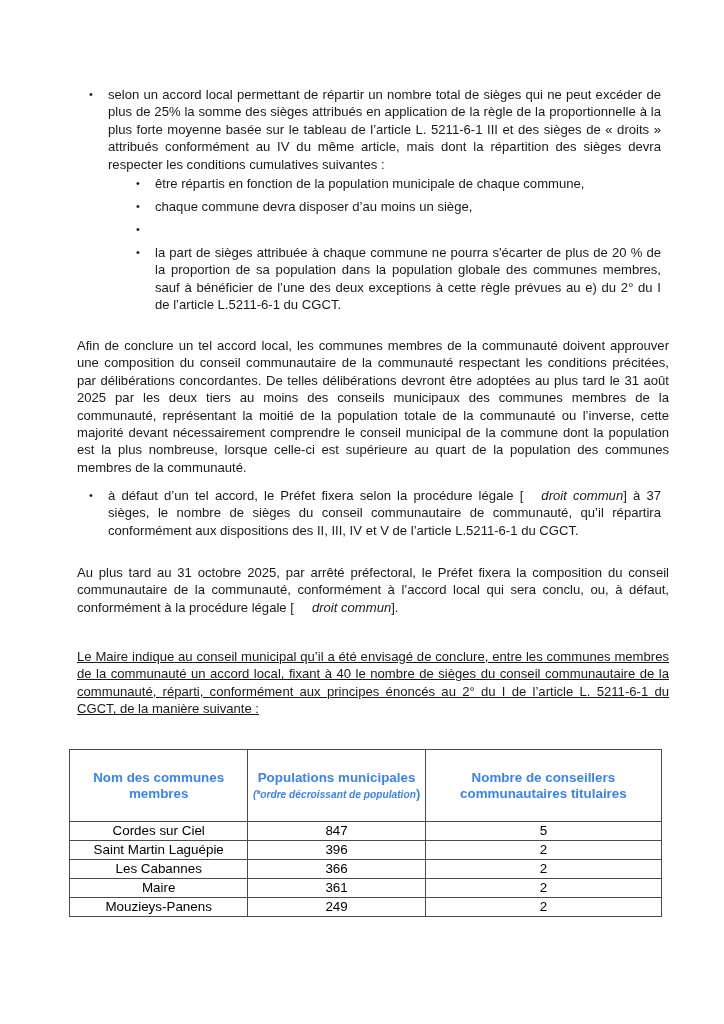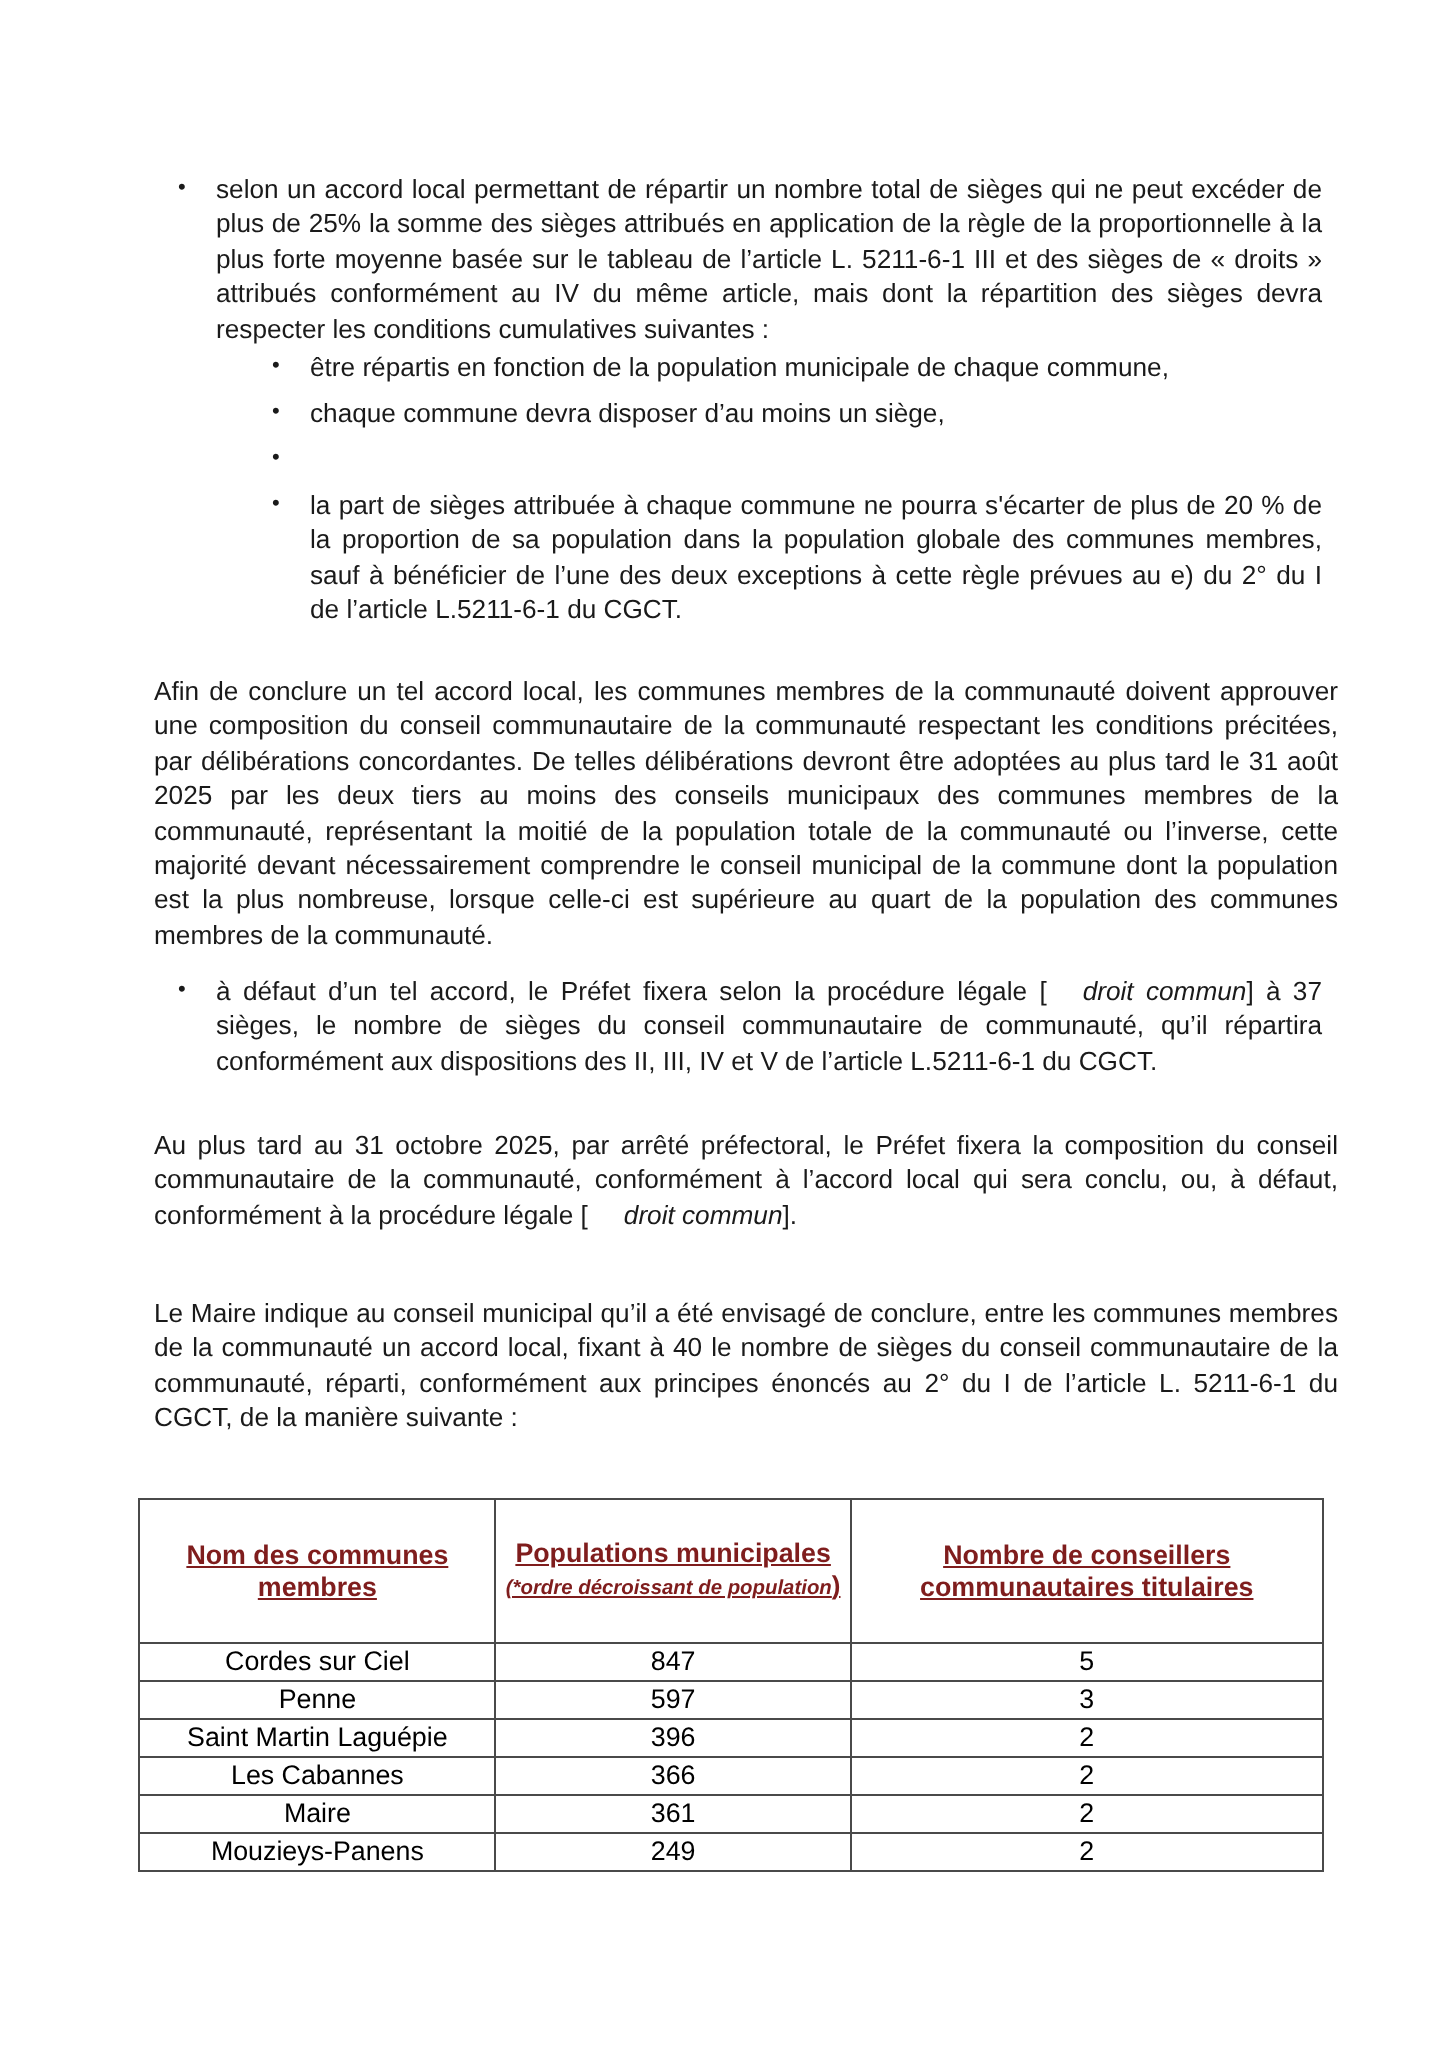--- a/index.html
+++ b/index.html
@@ -6,21 +6,21 @@
   body { width: 724px; height: 1024px; position: relative; overflow: hidden;
          font-family: "Liberation Sans", sans-serif; color: #1a1a1a; }
   .page { position: absolute; left: 0; top: 0; width: 724px; height: 1024px; }
   .para { position: absolute; font-size: 13.1px; line-height: 17.4px; text-align: justify; margin: 8px; }
   .bullet { position: absolute; font-size: 13.1px; line-height: 17.4px; text-align: justify; margin: 0; }
   .bullet .dot { position: absolute; left: -19px; top: 0; font-size: 11px; }
   .i { font-style: italic; padding-left: 18px; }
   table.seats { position: absolute; left: 69px; top: 749px; width: 593px; border-collapse: collapse;
                 font-family: "Liberation Sans", sans-serif; }
   table.seats th, table.seats td { border: 1.3px solid #4a4a4a; text-align: center; padding: 0; }
-  table.seats th { color: #7f1d1d; font-weight: bold; font-size: 13.4px; line-height: 16px; height: 71px; vertical-align: middle; text-decoration: underline; }
+  table.seats th { color: #3b82f6; font-weight: bold; font-size: 13.4px; line-height: 16px; height: 71px; vertical-align: middle; }
   table.seats th .sub { display: block; font-size: 10.2px; font-style: italic; font-weight: bold; line-height: 15px; }
   table.seats td { font-size: 13.4px; height: 18px; line-height: 18px; color: #000000; }
   .c1 { width: 178px; } .c2 { width: 177px; } .c3 { width: 236px; }
 </style>
 </head>
 <body>
 
 <div class="page">
 
   <p class="bullet" style="left:108px; top:86px; width:553px;">
@@ -48,43 +48,38 @@
 
   <p class="bullet" style="left:108px; top:487px; width:553px;">
     <span class="dot">•</span>
     <span>à défaut d’un tel accord, le Préfet fixera selon la procédure légale [</span><span class="i">droit commun</span><span>] à 37 sièges, le nombre de sièges du conseil communautaire de communauté, qu’il répartira conformément aux dispositions des II, III, IV et V de l’article L.5211-6-1 du CGCT.</span>
   </p>
 
   <p class="para" style="left:69px; top:556px; width:592px;">
     <span>Au plus tard au 31 octobre 2025, par arrêté préfectoral, le Préfet fixera la composition du conseil communautaire de la communauté, conformément à l’accord local qui sera conclu, ou, à défaut, conformément à la procédure légale [</span><span class="i">droit commun</span><span>].</span>
   </p>
 
-  <p class="para" style="left:69px; top:640px; width:592px;">Le Maire indique au conseil municipal qu’il a été envisagé de conclure, entre les communes membres de la communauté un accord local, fixant à 40 le nombre de sièges du conseil communautaire de la communauté, réparti, conformément aux principes énoncés au 2° du I de l’article L. 5211-6-1 du CGCT, de la manière suivante :</p>
+  <p class="para" style="left:69px; top:640px; width:592px;text-decoration:underline;">Le Maire indique au conseil municipal qu’il a été envisagé de conclure, entre les communes membres de la communauté un accord local, fixant à 40 le nombre de sièges du conseil communautaire de la communauté, réparti, conformément aux principes énoncés au 2° du I de l’article L. 5211-6-1 du CGCT, de la manière suivante :</p>
 
   <table class="seats">
     <thead>
       <tr>
         <th class="c1">Nom des communes membres</th>
         <th class="c2">
           <span>Populations municipales</span>
           <span class="sub"><span>(*ordre décroissant de population</span><span style="font-style:normal;font-size:13px;">)</span></span>
         </th>
         <th class="c3">Nombre de conseillers communautaires titulaires</th>
       </tr>
     </thead>
     <tbody>
       <tr>
         <td>Cordes sur Ciel</td>
         <td>847</td>
         <td>5</td>
-      </tr>
-      <tr>
-        <td>Penne</td>
-        <td>597</td>
-        <td>3</td>
       </tr>
       <tr>
         <td>Saint Martin Laguépie</td>
         <td>396</td>
         <td>2</td>
       </tr>
       <tr>
         <td>Les Cabannes</td>
         <td>366</td>
         <td>2</td>

